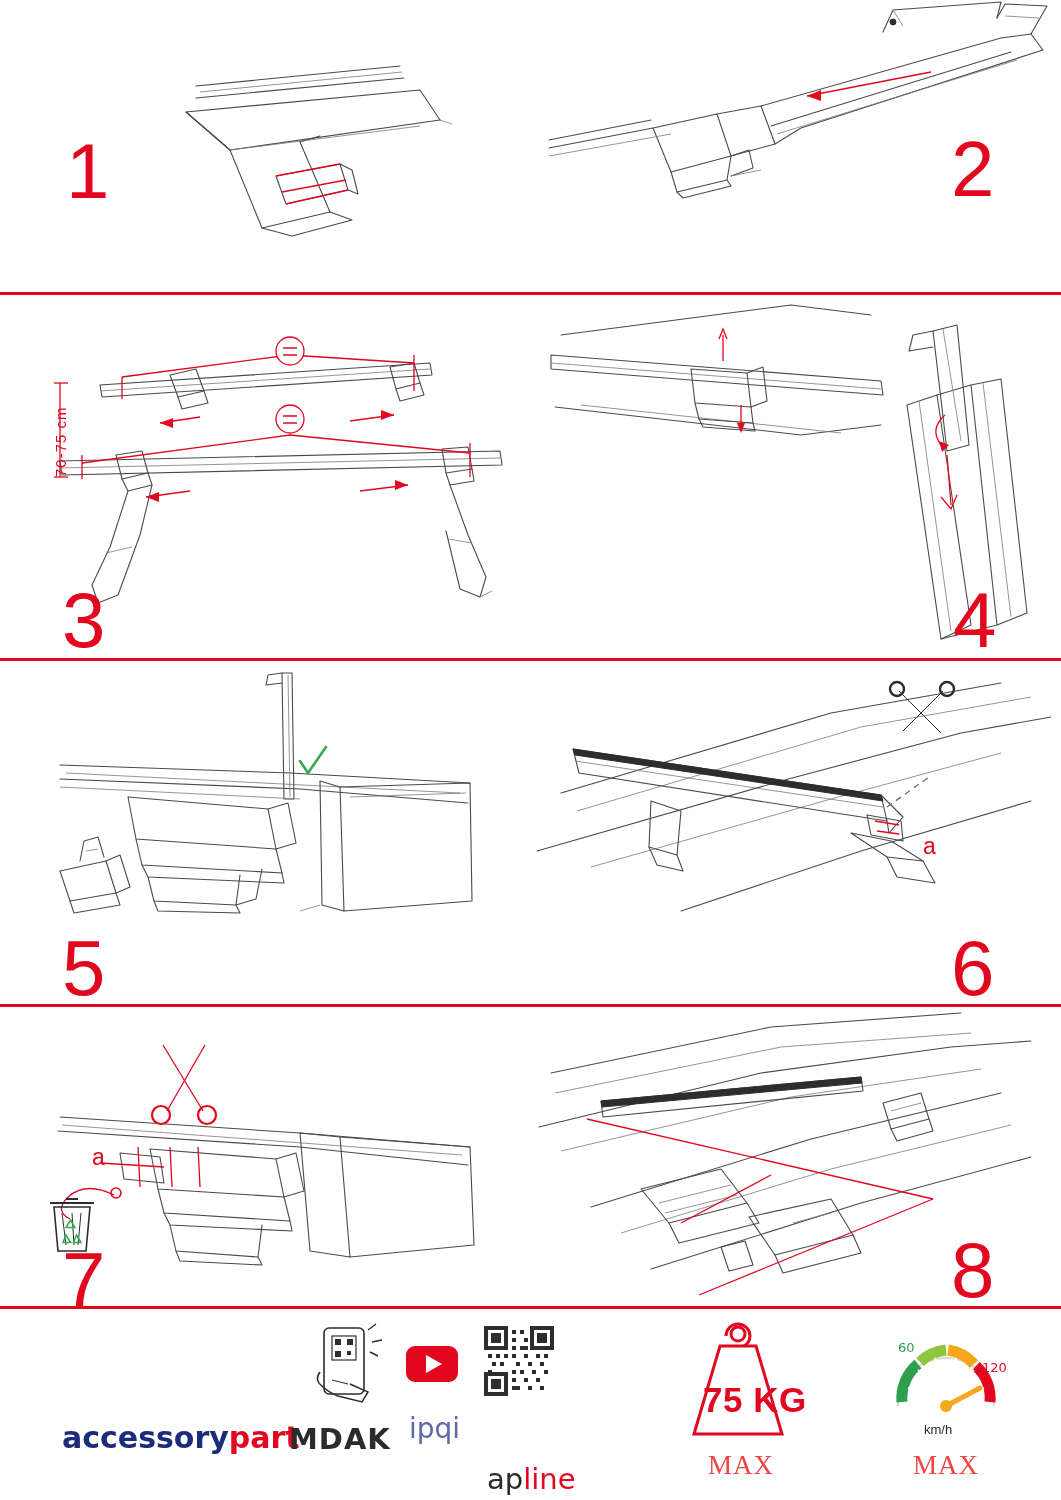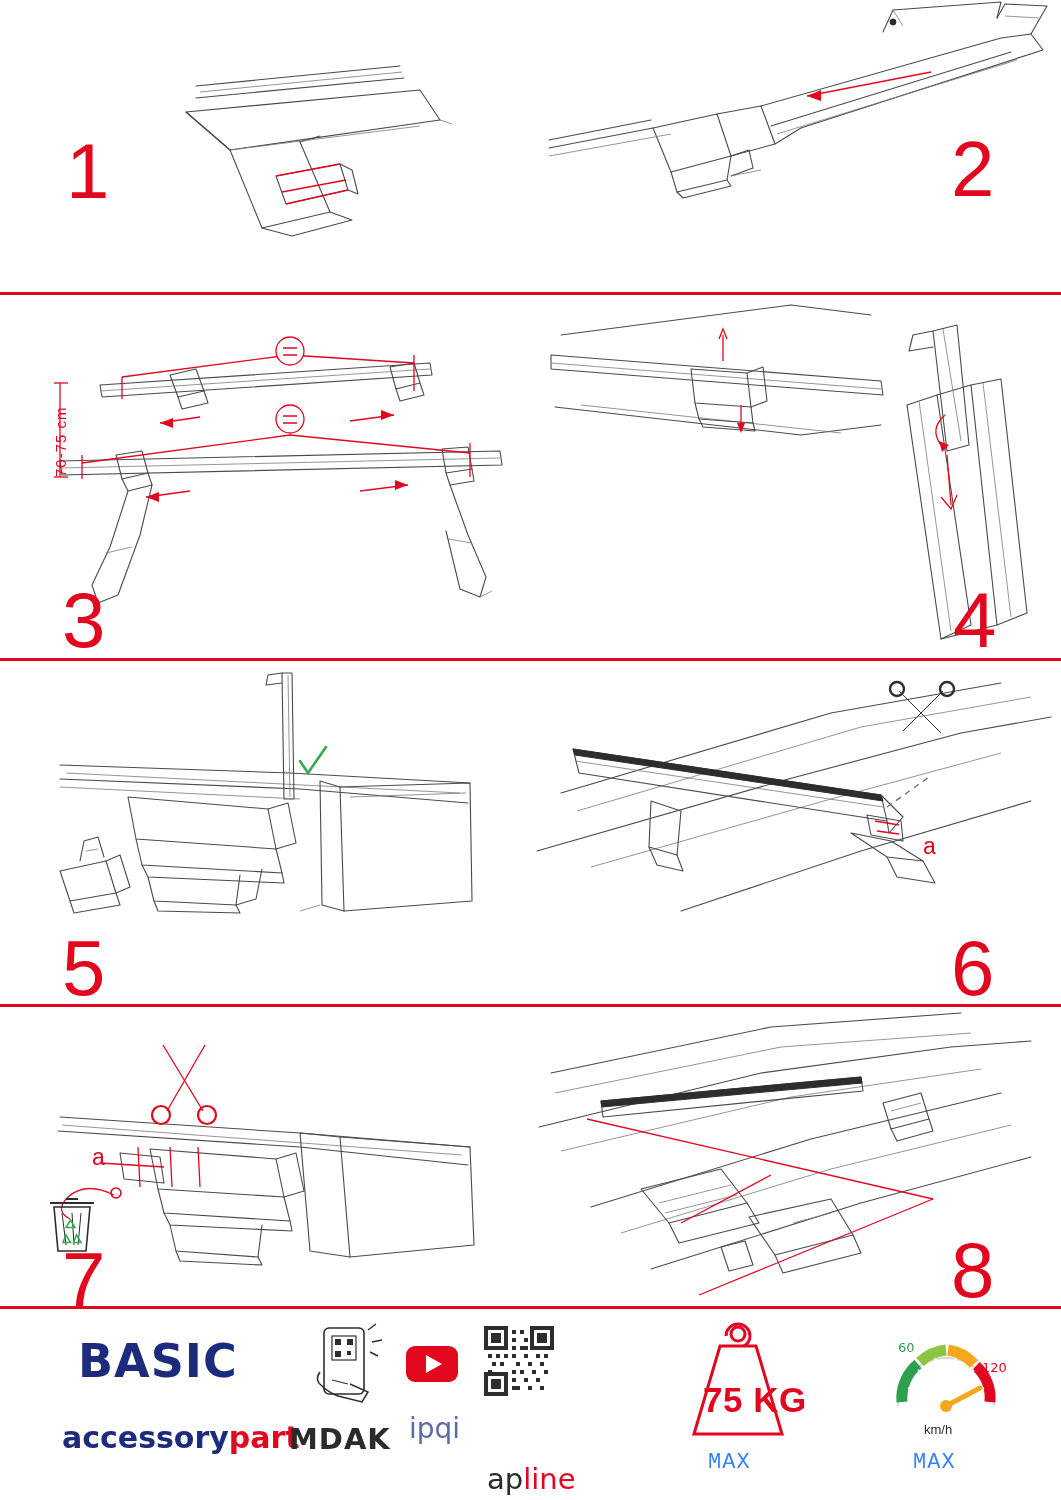--- a/index.html
+++ b/index.html
@@ -105,23 +105,23 @@
     left: 487px;
     top: 1422px;
     font-family: "DejaVu Sans", sans-serif;
     font-size: 29px;
     color: #2b2b2b;
     margin-top: 40px;
   }
   .apline .l { color: #e2071f; }
   .weight-label, .speed-label {
     position: absolute;
-    font-family: Liberation Mono, monospace;
-    font-size: 22px;
-    color: #3b82f6;
+    font-family: Liberation Serif, serif;
+    font-size: 27px;
+    color: #ef4444;
     letter-spacing: 1px;
   }
   .weight-label { left: 708px; top: 1450px; }
   .speed-label { left: 913px; top: 1450px; }
   .kgtext {
     position: absolute;
     left: 703px;
     top: 1380px;
     font-family: "Liberation Sans", sans-serif;
     font-weight: bold;
@@ -537,21 +537,20 @@
         <path d="M60 28 A44 44 0 0 1 86 42" fill="none" stroke="#f6a71b" stroke-width="11"></path>
         <path d="M88 44 A44 44 0 0 1 102 80" fill="none" stroke="#e2071f" stroke-width="11"></path>
         <path d="M20 66 l8 3 M30 48 l7 6 M47 36 l3 8 M68 36 l-3 8 M86 48 l-7 6 M96 66 l-8 3" stroke="#ffffff" stroke-width="2" fill="none"></path>
         <circle cx="58" cy="84" r="6" fill="#f6a71b"></circle>
         <path d="M58 84 L92 66" stroke="#f6a71b" stroke-width="5" fill="none" stroke-linecap="round"></path>
         <text x="10" y="30" font-family="DejaVu Sans" font-size="13" fill="#2e9e4f">60</text>
         <text x="94" y="50" font-family="DejaVu Sans" font-size="13" fill="#e2071f">120</text>
       </g>
     </svg>
 
-    <div class="basic-word" style="top:28px;">BASIC</div>
     <div class="accessorypart" style="top:114px;">
       <span>accessory</span><span class="part">part</span>
     </div>
     <div class="mdak" style="top:116px;">MDAK</div>
     <div class="ipqi" style="top:106px;">ipqi</div>
     <div class="apline" style="top:116px;">
       <span>ap</span><span class="l">line</span>
     </div>
     <div class="kgtext" style="top:74px;">75 KG</div>
     <div class="weight-label" style="top:144px;">MAX</div>

